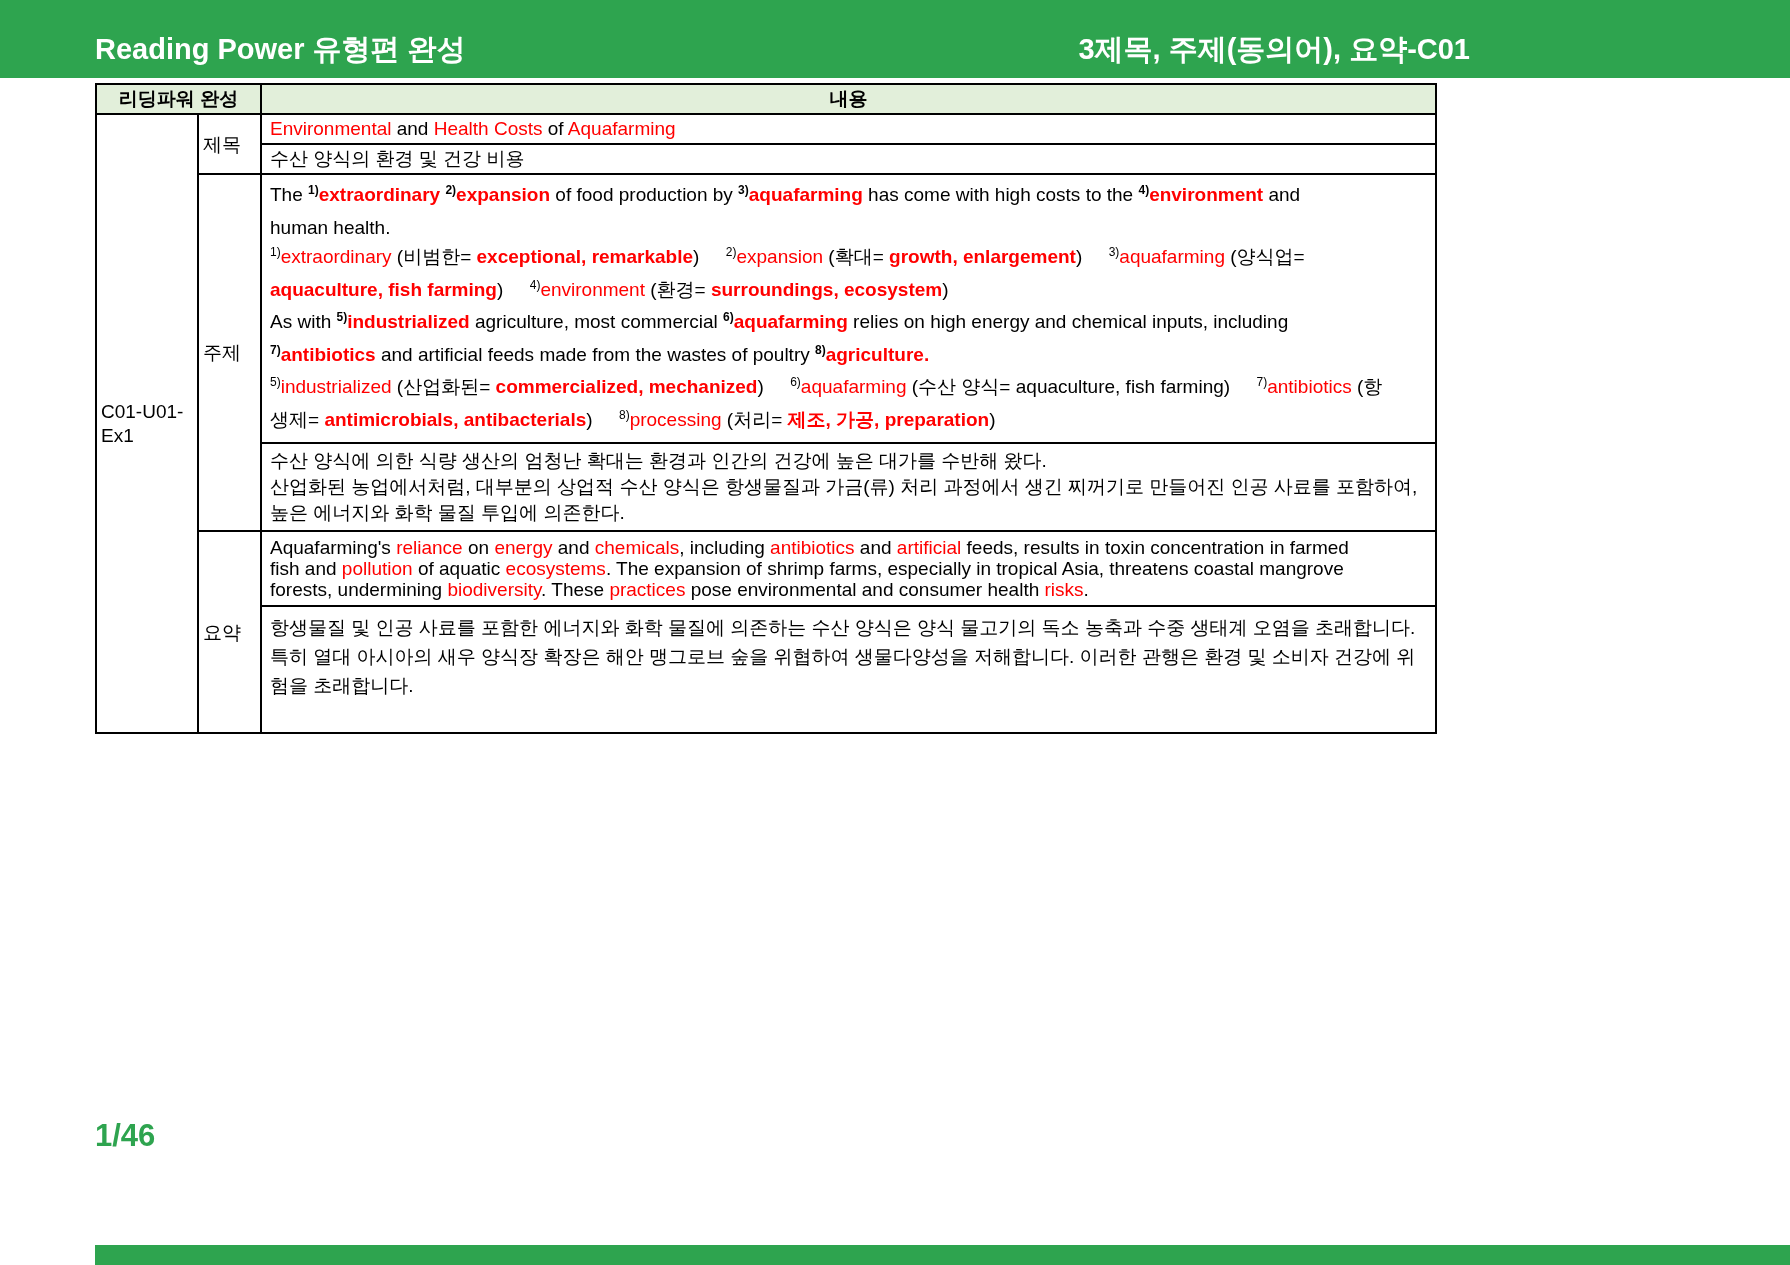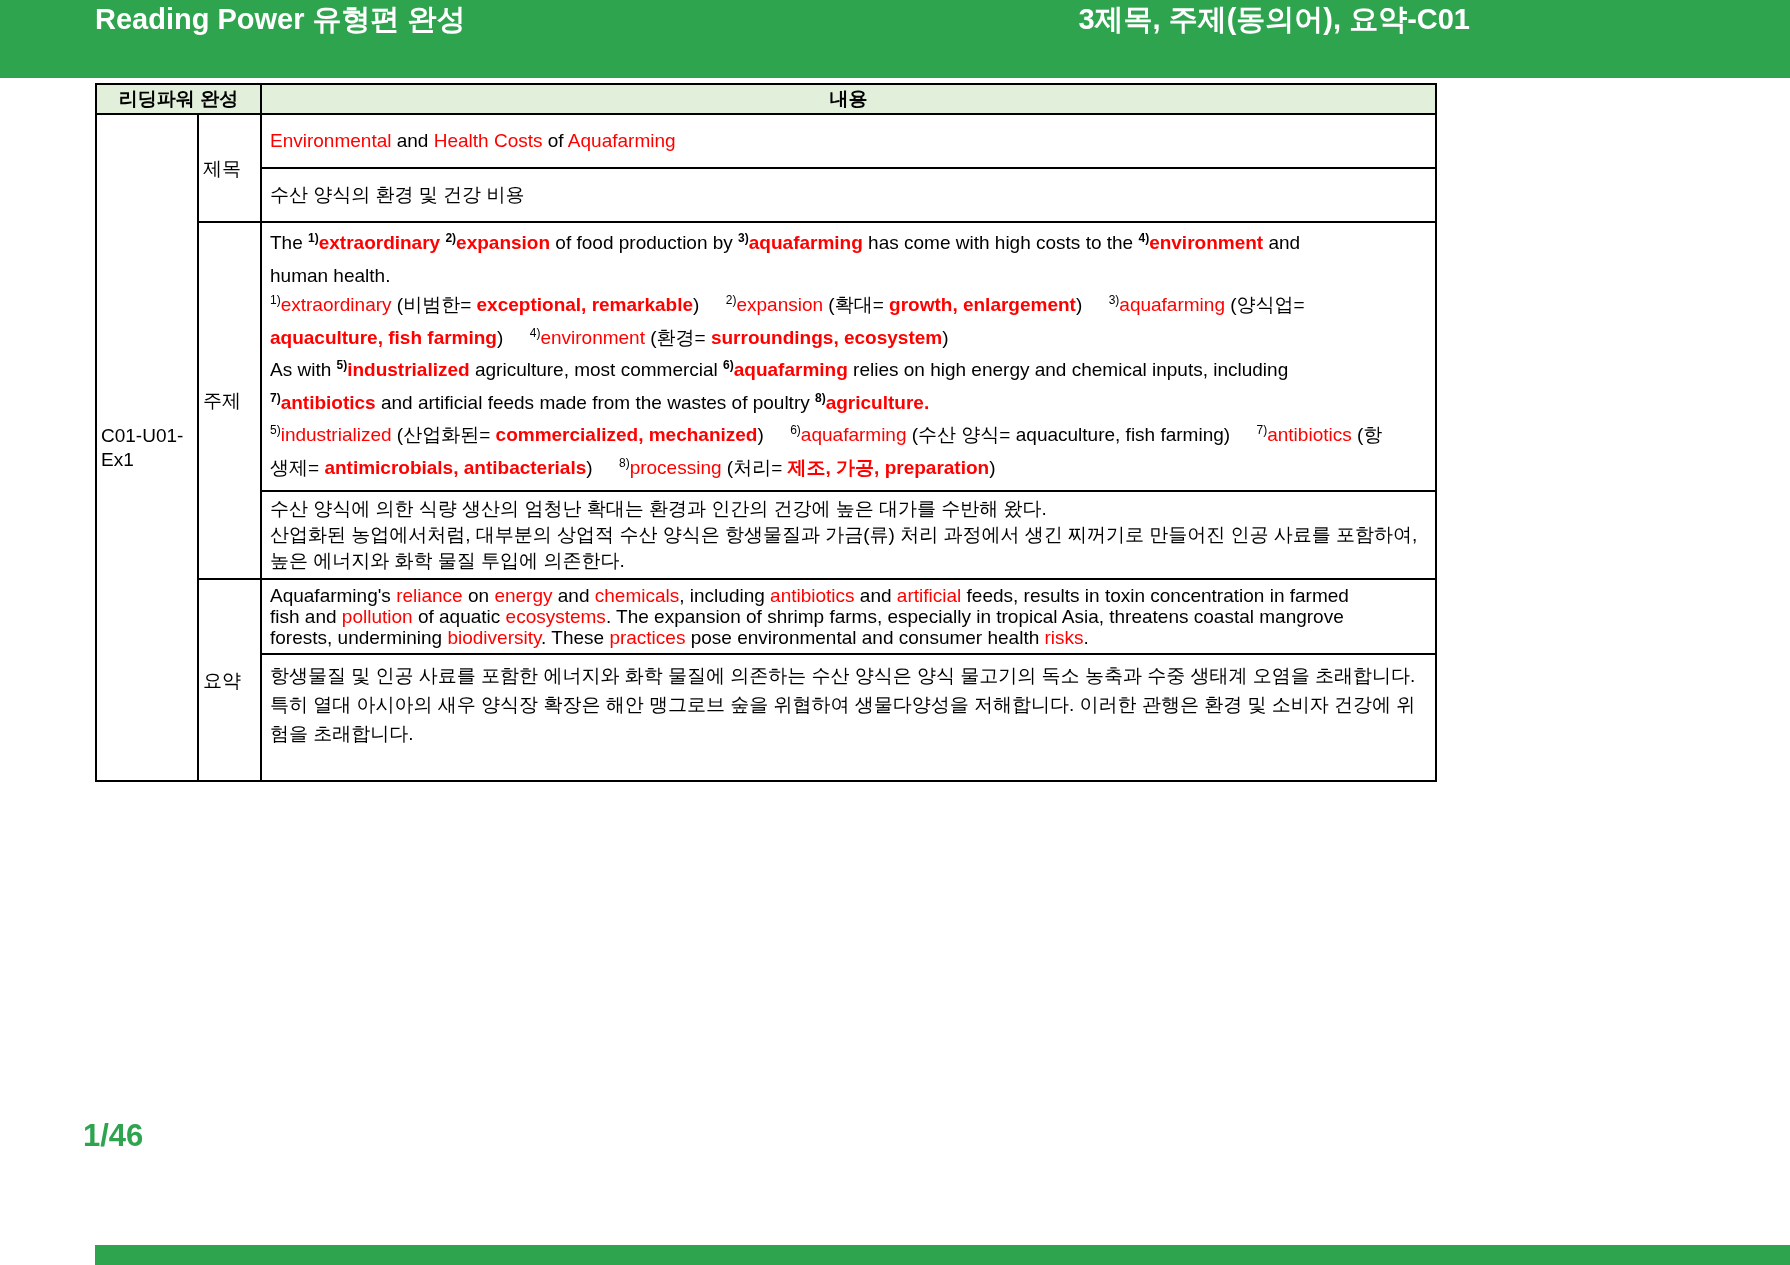--- a/index.html
+++ b/index.html
@@ -10,21 +10,21 @@
     --border:#000000;
   }
   html,body{margin:0;padding:0;background:#ffffff;}
   body{font-family:"Liberation Sans","DejaVu Sans",sans-serif;color:var(--text);}
   .page{position:relative;width:1790px;height:1265px;background:#ffffff;overflow:hidden;}
 
   
   .top-bar{
     position:absolute;top:0;left:0;width:1790px;height:78px;
     background:var(--green);
-    display:flex;justify-content:space-between;align-items:flex-start;
+    display:flex;justify-content:space-between;align-items:flex-end;
     box-sizing:border-box;padding:0 320px 8px 95px;
   }
   .top-bar .bar-title{color:#ffffff;font-size:29px;font-weight:bold;letter-spacing:0;white-space:nowrap;}
 
   
   table.sheet{
     position:absolute;left:95px;top:83px;width:1342px;
     border-collapse:collapse;table-layout:fixed;
   }
   table.sheet td{
@@ -37,37 +37,37 @@
   col.c-label{width:63px;}
   col.c-content{width:auto;}
 
   td.head{
     background:var(--green-light);
     text-align:center;font-weight:bold;
     height:27px;padding:1px 4px;font-size:20px;
   }
   td.unit-cell{padding:2px 4px;line-height:24px;word-break:break-word;}
   td.label-cell{padding:2px 4px;line-height:23px;}
-  td.content{padding:14px 8px;}
+  td.content{padding:2px 8px;}
   td.cell-title{height:27px;line-height:24px;white-space:pre-wrap;}
   td.cell-topic-en{line-height:29.5px;padding:5px 8px;}
   td.cell-topic-ko{line-height:26px;padding:4px 8px;}
   td.cell-summary-en{line-height:21px;padding:5px 8px;}
   td.cell-summary-ko{line-height:29px;padding:6px 8px 32px 8px;margin-top:35px;}
   .rich{white-space:pre-wrap;}
 
   
   .seg-r{color:var(--red);}
   .seg-rb{color:var(--red);font-weight:bold;}
   .seg-sup{font-size:12px;position:relative;top:-7px;}
   .seg-supb{font-size:12px;position:relative;top:-7px;font-weight:bold;}
 
   
   .page-number{
-    position:absolute;left:83px;top:1118px;
+    position:absolute;left:95px;top:1118px;
     color:var(--green);font-size:31px;font-weight:bold;
   }
   .bottom-bar{
     position:absolute;left:95px;top:1245px;width:1695px;height:20px;
     background:var(--green);
   }
 </style>
 </head>
 <body>
 

